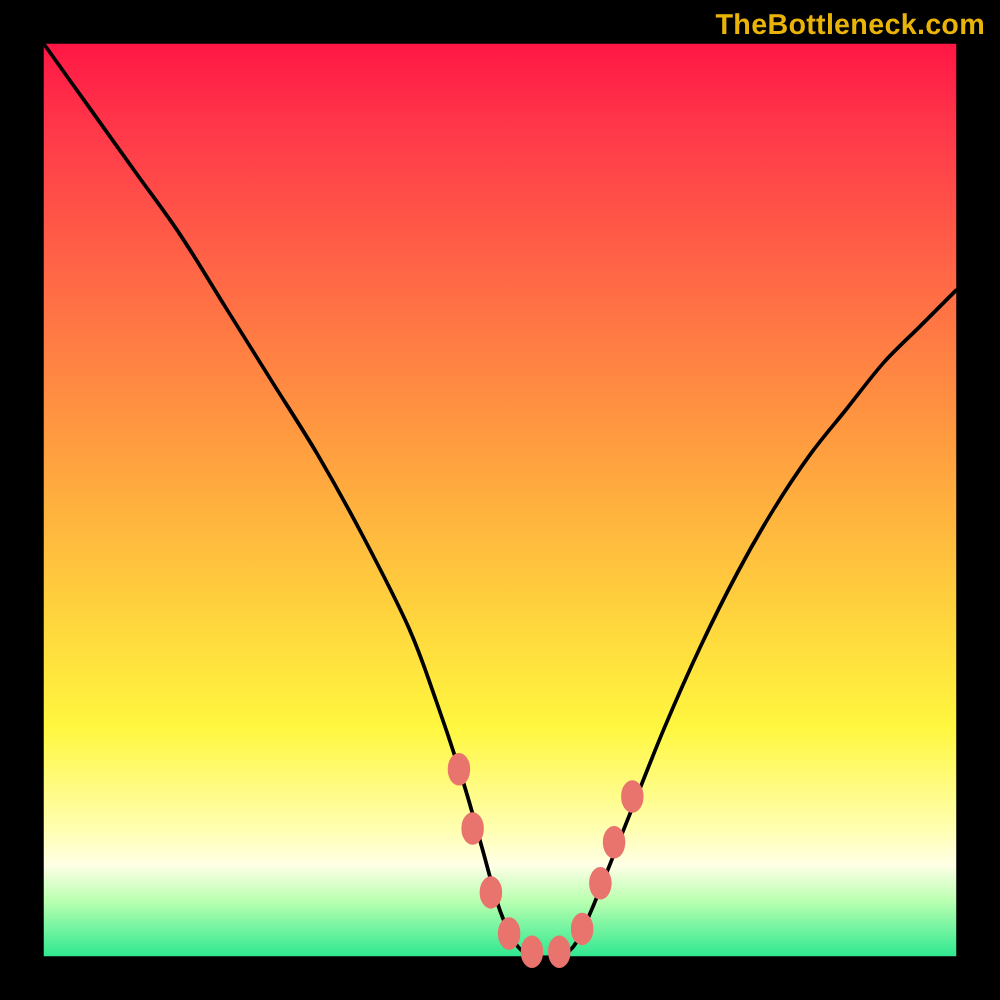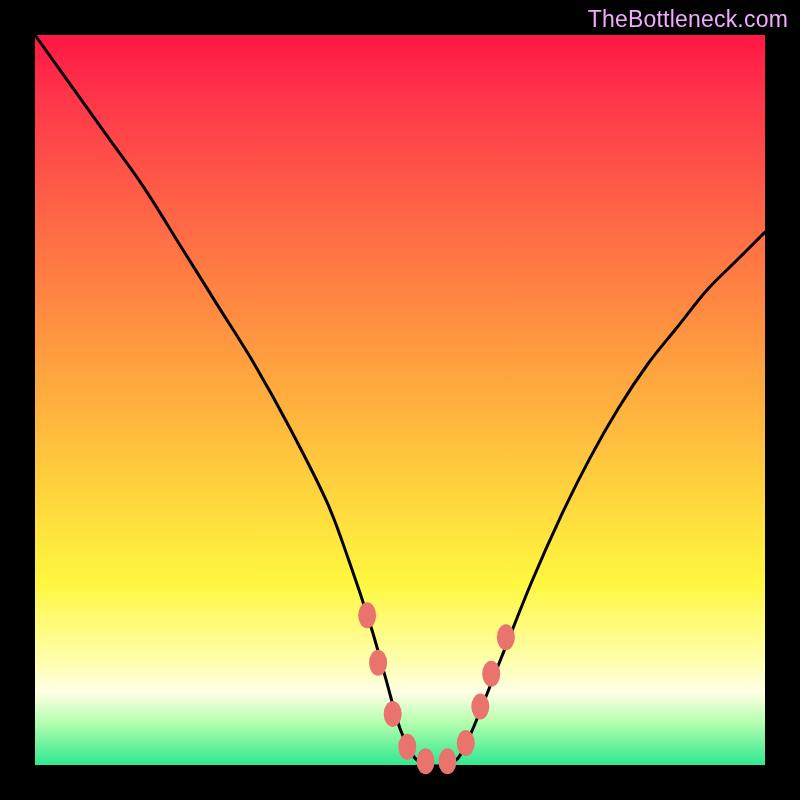--- a/index.html
+++ b/index.html
@@ -35,23 +35,23 @@
       #ffffb0 86%,
       #ffffe6 90%,
       #b8ffb0 94%,
       #2fe890 100%
     );
   }
   .watermark {
     position: absolute;
     top: 6px;
     right: 12px;
-    color: #f0abfc;
+    color: #eab308;
     font-size: 23px;
-    font-weight: 400;
+    font-weight: 700;
     letter-spacing: 0.2px;
     user-select: none;
     margin-left: 40px;
   }
   svg.overlay {
     position: absolute;
     left: 0;
     top: 0;
     width: 730px;
     height: 730px;

